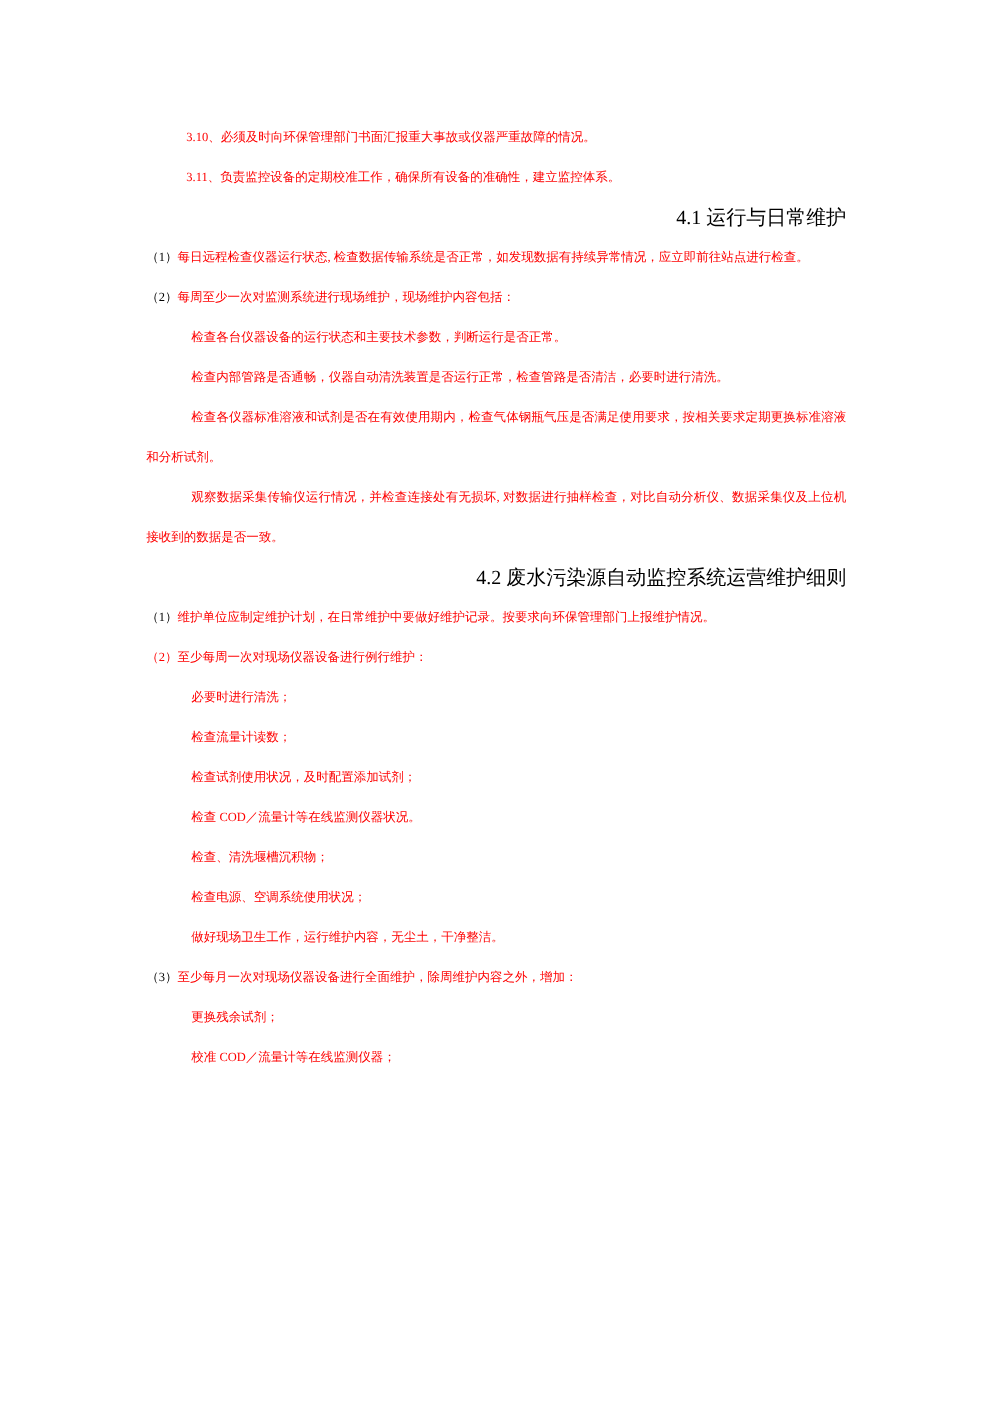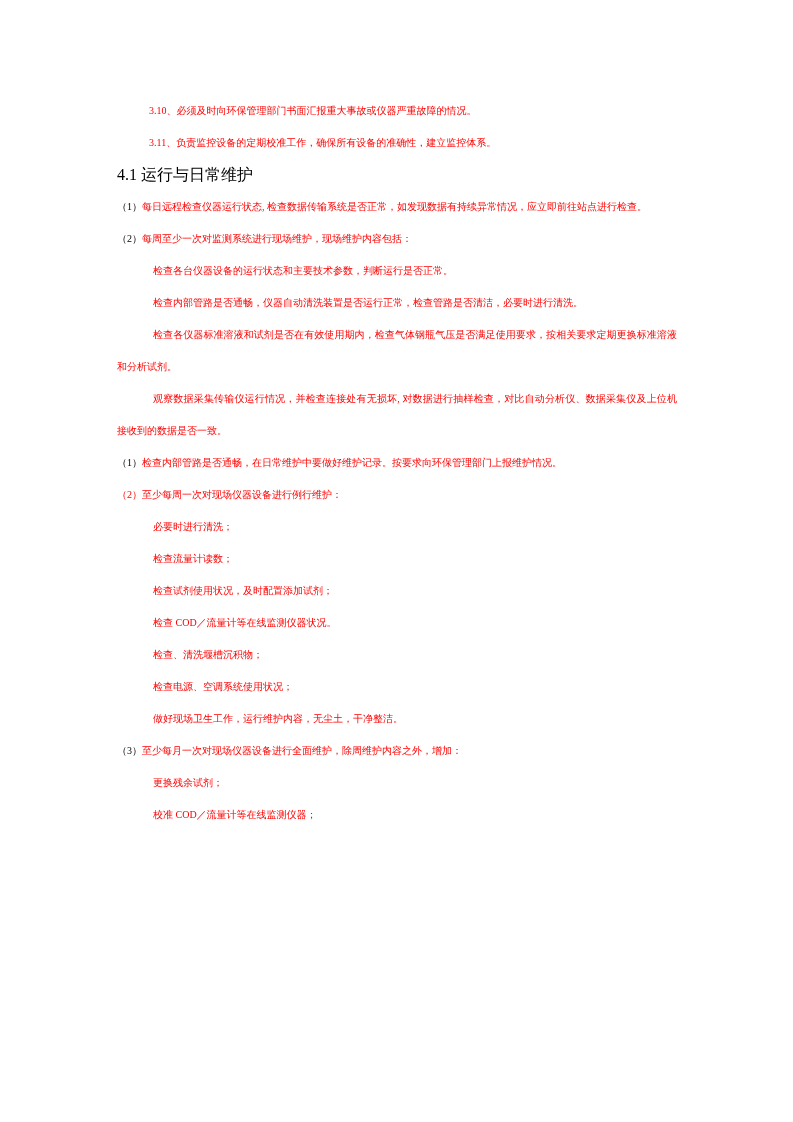--- a/index.html
+++ b/index.html
@@ -34,21 +34,21 @@
     line-height: 32px;
     font-weight: bold;
     color: #000000;
     text-align: left;
   }
   .section-title {
     margin: 0;
     font-size: 16px;
     line-height: 32px;
     color: #000000;
-    text-align: left;
+    text-align: right;
   }
 </style>
 </head>
 <body>
 
 <div class="doc">
 
   <p class="para indent">3.10、必须及时向环保管理部门书面汇报重大事故或仪器严重故障的情况。</p>
 
   <p class="para indent">3.11、负责监控设备的定期校准工作，确保所有设备的准确性，建立监控体系。</p>
@@ -58,22 +58,23 @@
 
   <p class="para"><span class="marker-black">（1）</span><span>每日远程检查仪器运行状态, 检查数据传输系统是否正常，如发现数据有持续异常情况，应立即前往站点进行检查。</span></p>
 
   <p class="para"><span class="marker-black">（2）</span><span>每周至少一次对监测系统进行现场维护，现场维护内容包括：</span></p>
 
   <p class="para sub-indent">检查各台仪器设备的运行状态和主要技术参数，判断运行是否正常。</p>
   <p class="para sub-indent">检查内部管路是否通畅，仪器自动清洗装置是否运行正常，检查管路是否清洁，必要时进行清洗。</p>
   <p class="para sub-indent">检查各仪器标准溶液和试剂是否在有效使用期内，检查气体钢瓶气压是否满足使用要求，按相关要求定期更换标准溶液和分析试剂。</p>
   <p class="para sub-indent">观察数据采集传输仪运行情况，并检查连接处有无损坏, 对数据进行抽样检查，对比自动分析仪、数据采集仪及上位机接收到的数据是否一致。</p>
 
+  <p class="section-title">4.2 废水污染源自动监控系统运营维护细则</p>
 
-  <p class="para"><span class="marker-black">（1）</span><span>检查内部管路是否通畅，在日常维护中要做好维护记录。按要求向环保管理部门上报维护情况。</span></p>
+  <p class="para"><span class="marker-black">（1）</span><span>维护单位应制定维护计划，在日常维护中要做好维护记录。按要求向环保管理部门上报维护情况。</span></p>
 
   <p class="para"><span class="marker-red">（2）</span><span>至少每周一次对现场仪器设备进行例行维护：</span></p>
 
   <p class="para sub-indent">必要时进行清洗；</p>
   <p class="para sub-indent">检查流量计读数；</p>
   <p class="para sub-indent">检查试剂使用状况，及时配置添加试剂；</p>
   <p class="para sub-indent">检查 COD／流量计等在线监测仪器状况。</p>
   <p class="para sub-indent">检查、清洗堰槽沉积物；</p>
   <p class="para sub-indent">检查电源、空调系统使用状况；</p>
   <p class="para sub-indent">做好现场卫生工作，运行维护内容，无尘土，干净整洁。</p>

